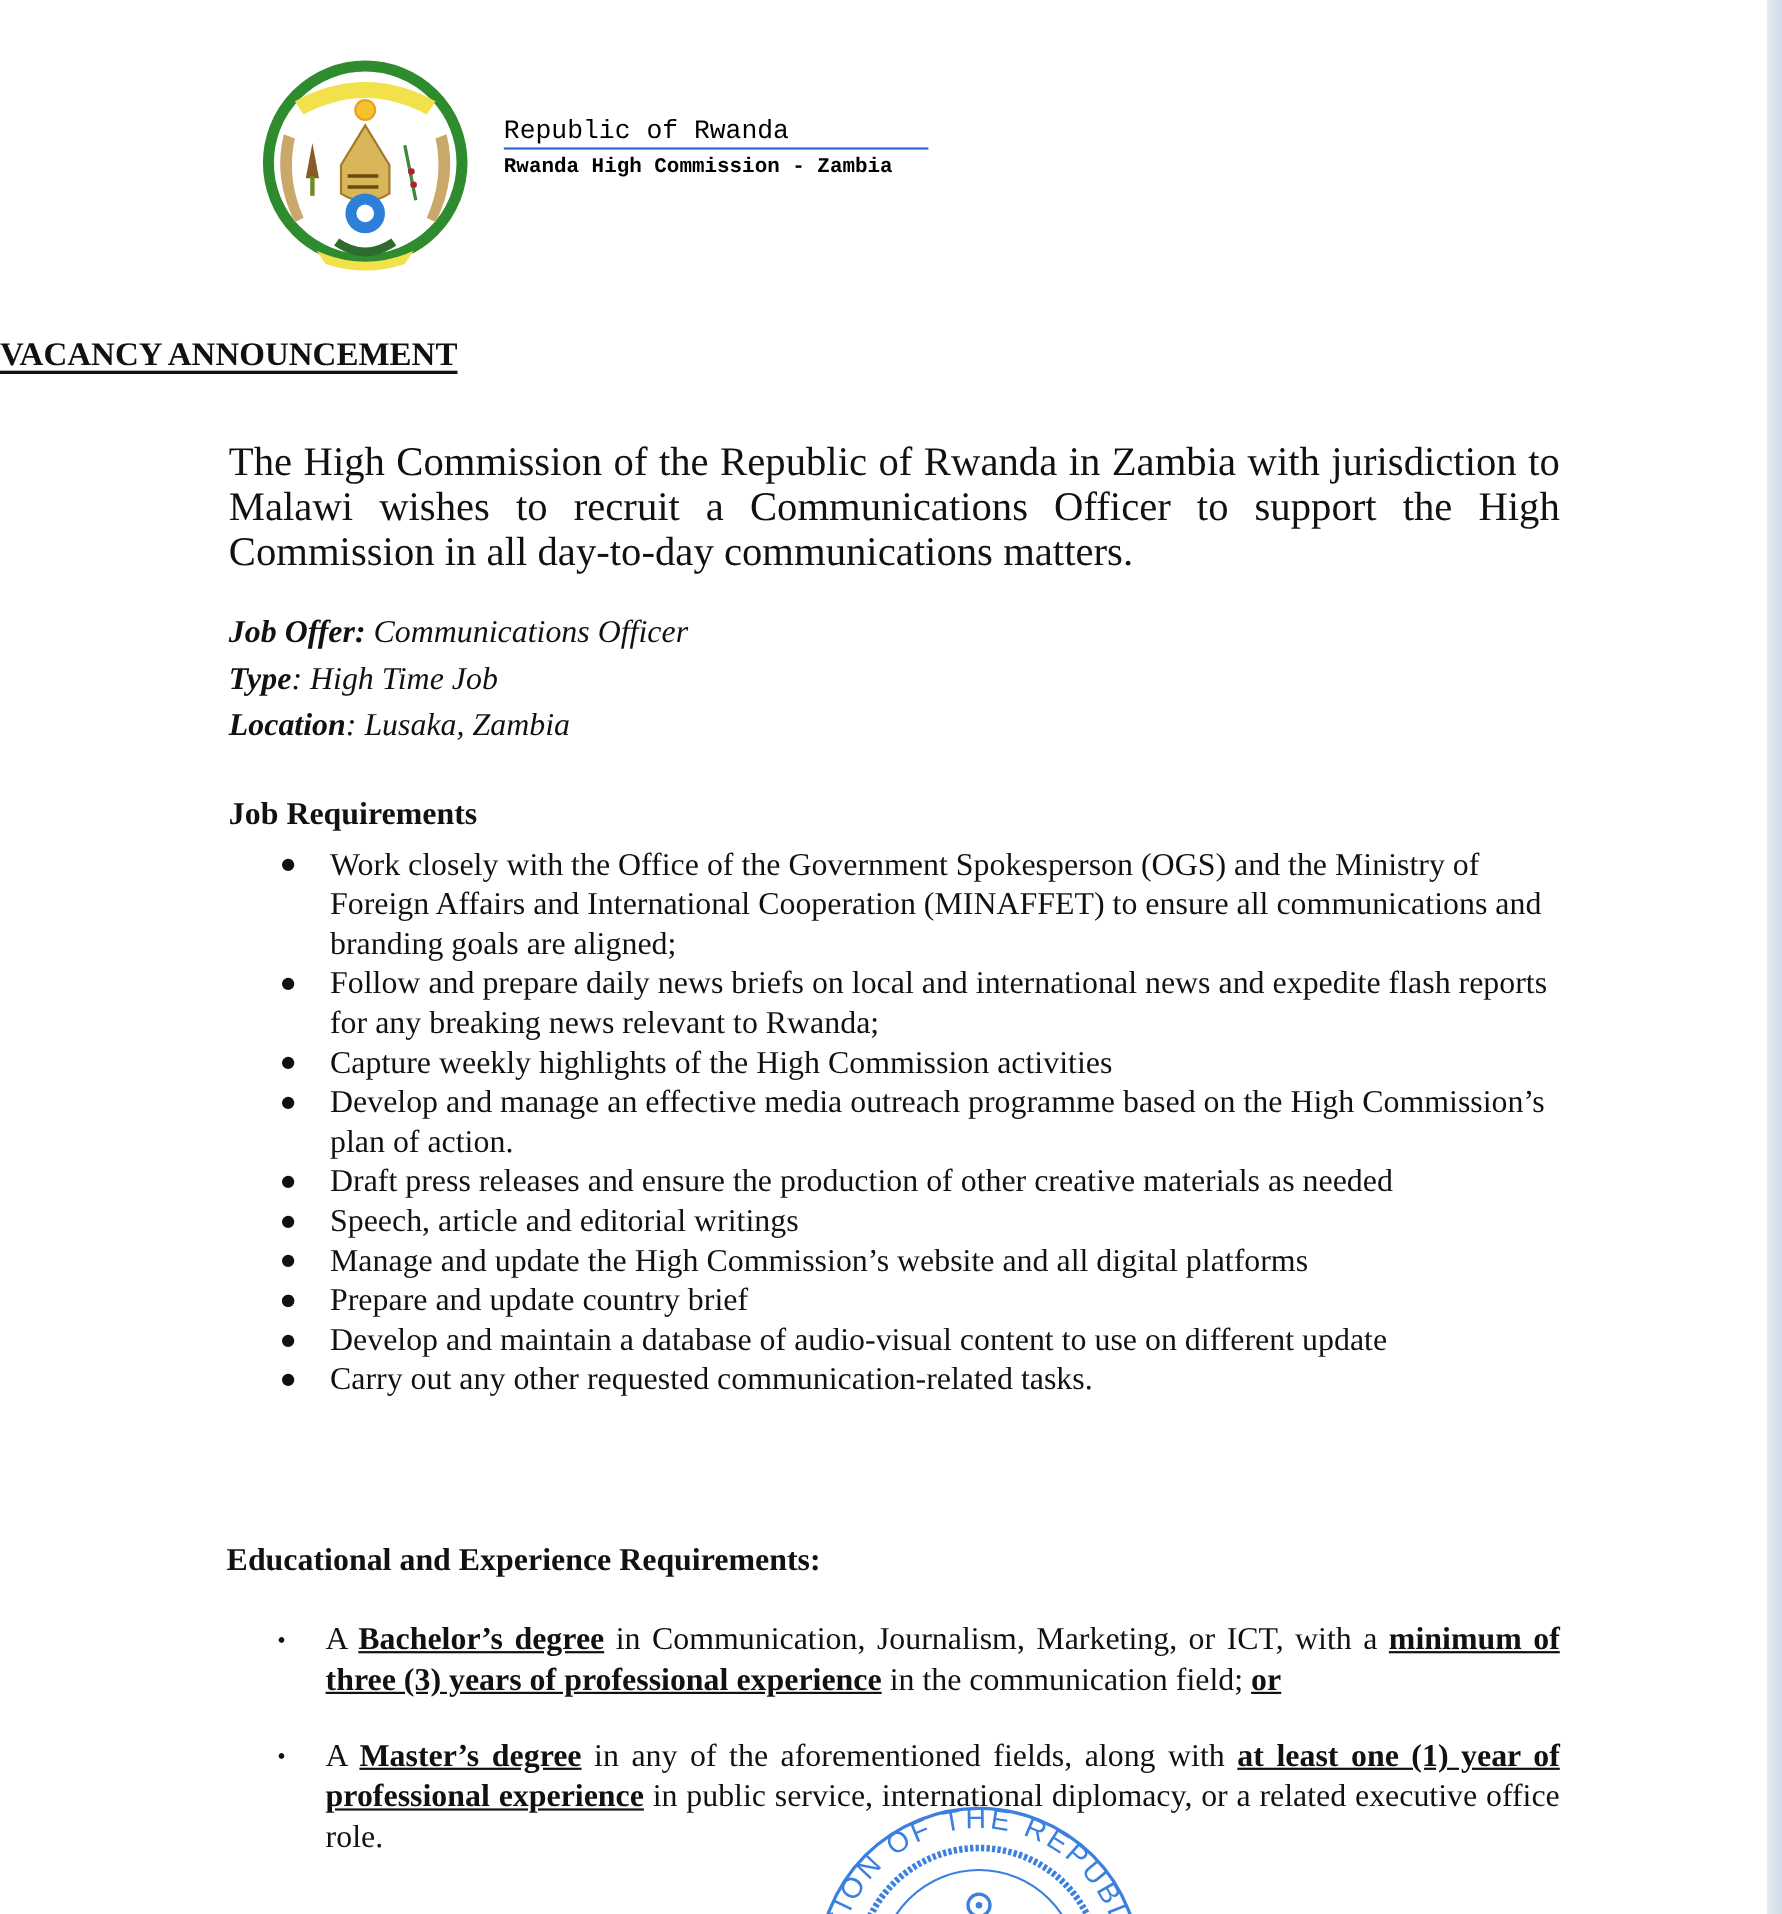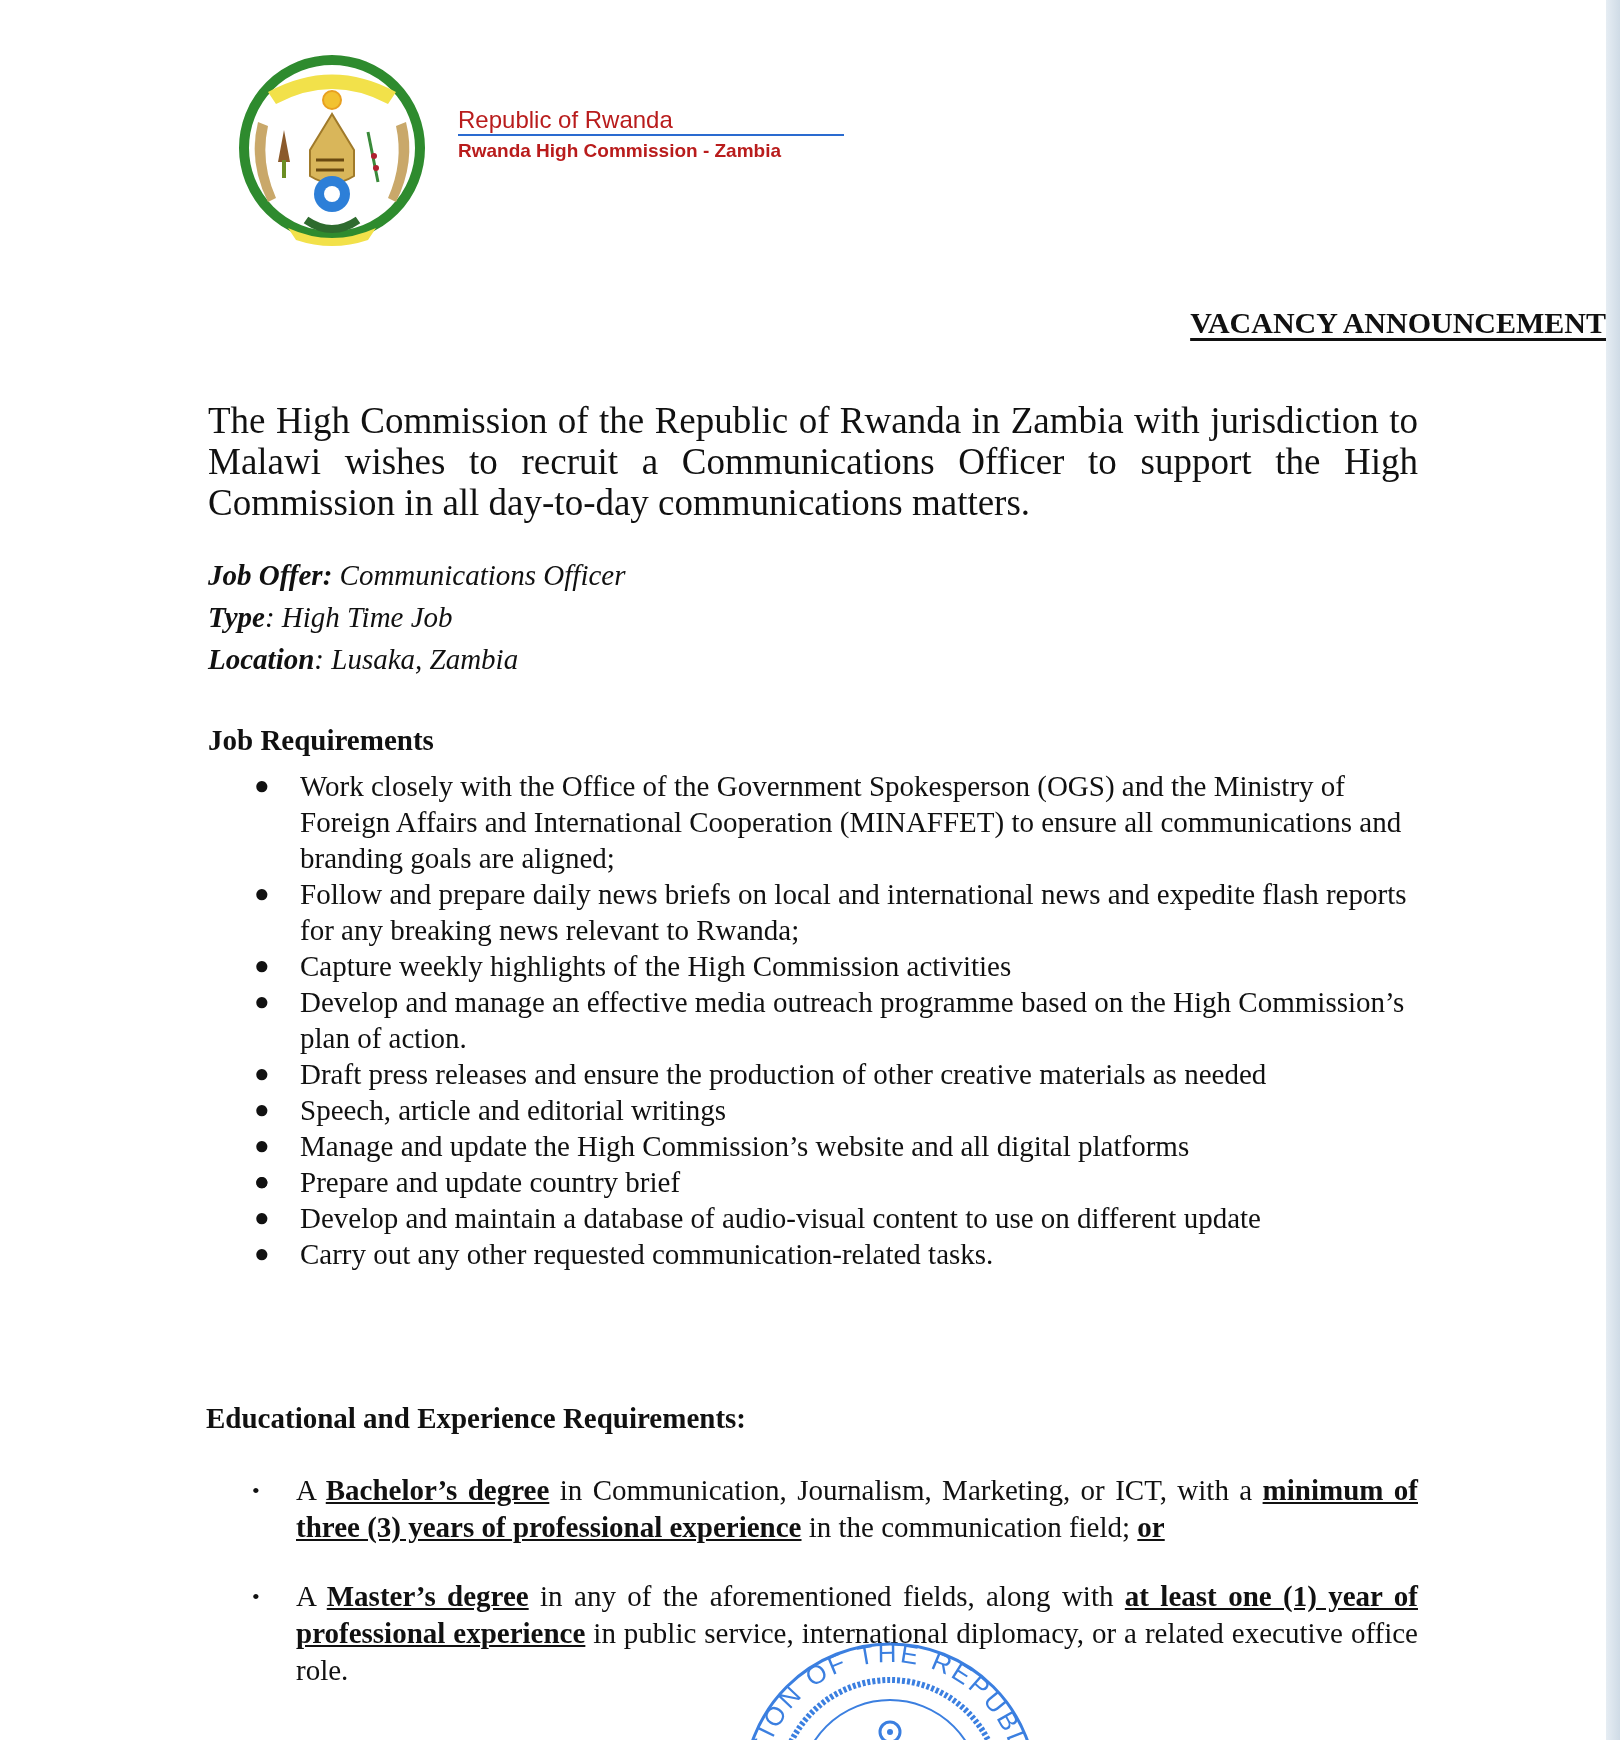--- a/index.html
+++ b/index.html
@@ -2,25 +2,25 @@
 <html><head>
 <meta charset="utf-8">
 <style>
   html, body { margin:0; padding:0; }
   body { width:1620px; height:1740px; background:#ffffff; position:relative; overflow:hidden;
          font-family:"Liberation Serif", "DejaVu Serif", serif; color:#111; }
   .right-edge { position:absolute; top:0; right:0; width:14px; height:100%; background:linear-gradient(to right,#e6edf3,#cfdbe6); }
   .page { position:absolute; left:0; top:0; width:1606px; height:100%; }
 
   .emblem { position:absolute; left:228px; top:52px; width:208px; height:200px; }
-  .letterhead { position:absolute; left:458px; top:106px; color:#b91c1c; font-family:Liberation Sans, sans-serif; }
+  .letterhead { position:absolute; left:458px; top:106px; color:#000000; font-family:Liberation Mono, monospace; }
   .lh-country { font-size:24px; line-height:28px; padding-right:4px; border-bottom:2px solid #2a6bd0; width:382px; }
   .lh-mission { font-size:19px; font-weight:bold; margin-top:4px; line-height:22px; }
 
-  .title { position:absolute; left:0; width:1606px; top:306px; text-align:right; font-weight:bold; font-size:30px;
+  .title { position:absolute; left:0; width:1606px; top:306px; text-align:left; font-weight:bold; font-size:30px;
            text-decoration:underline; text-underline-offset:5px; letter-spacing:0px; }
 
   .intro { position:absolute; left:208px; width:1210px; top:400px; font-size:37px; line-height:41px; text-align:justify; }
 
   .facts { position:absolute; left:208px; top:554px; font-size:29px; line-height:42px;font-style:italic; }
   .facts b { font-weight:bold; }
 
   .jd-head { position:absolute; left:208px; top:724px; font-size:29px; font-weight:bold; }
   .jd-list { position:absolute; left:248px; width:1170px; top:768px; margin:0; padding:0; list-style:none; font-size:29px; line-height:36px; }
   .jd-list li { position:relative; padding-left:52px; }

